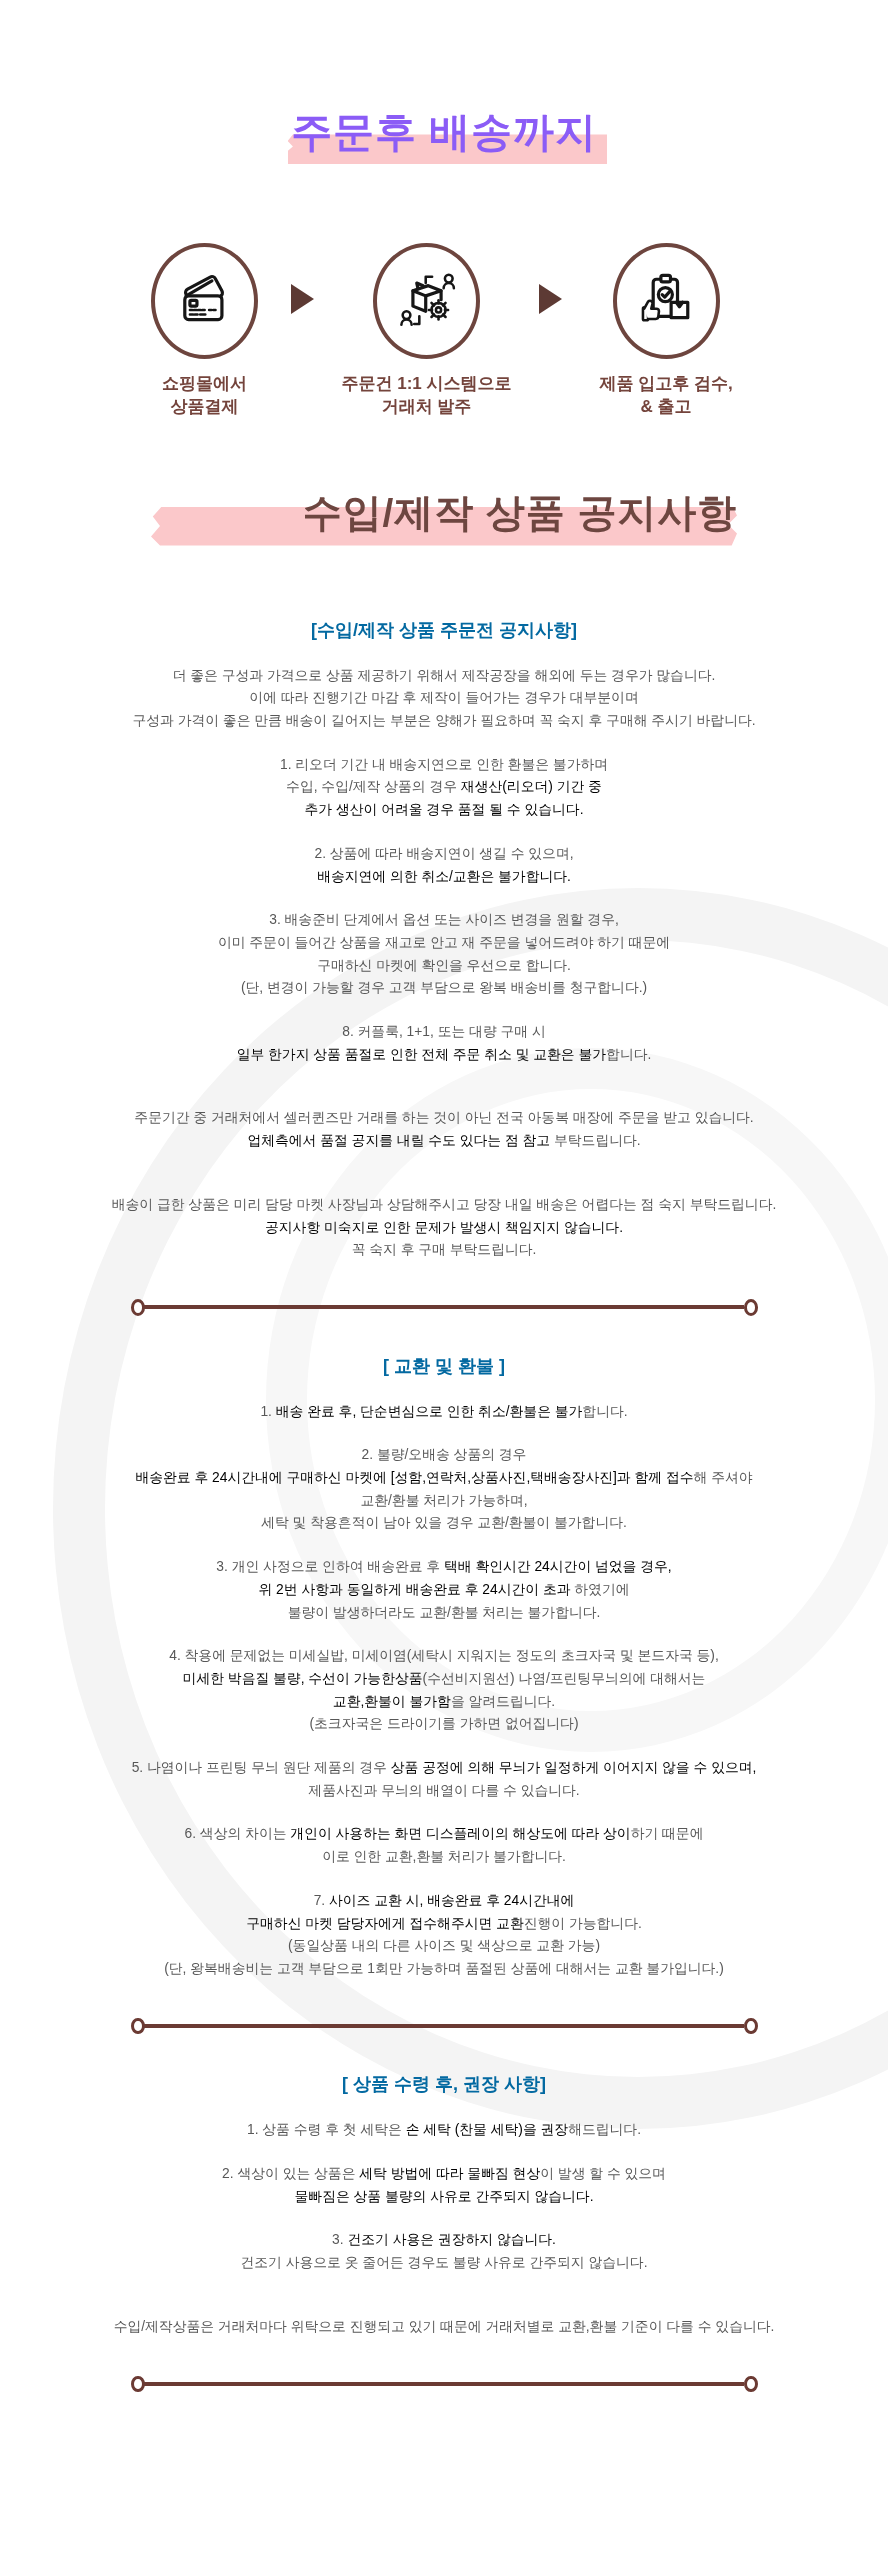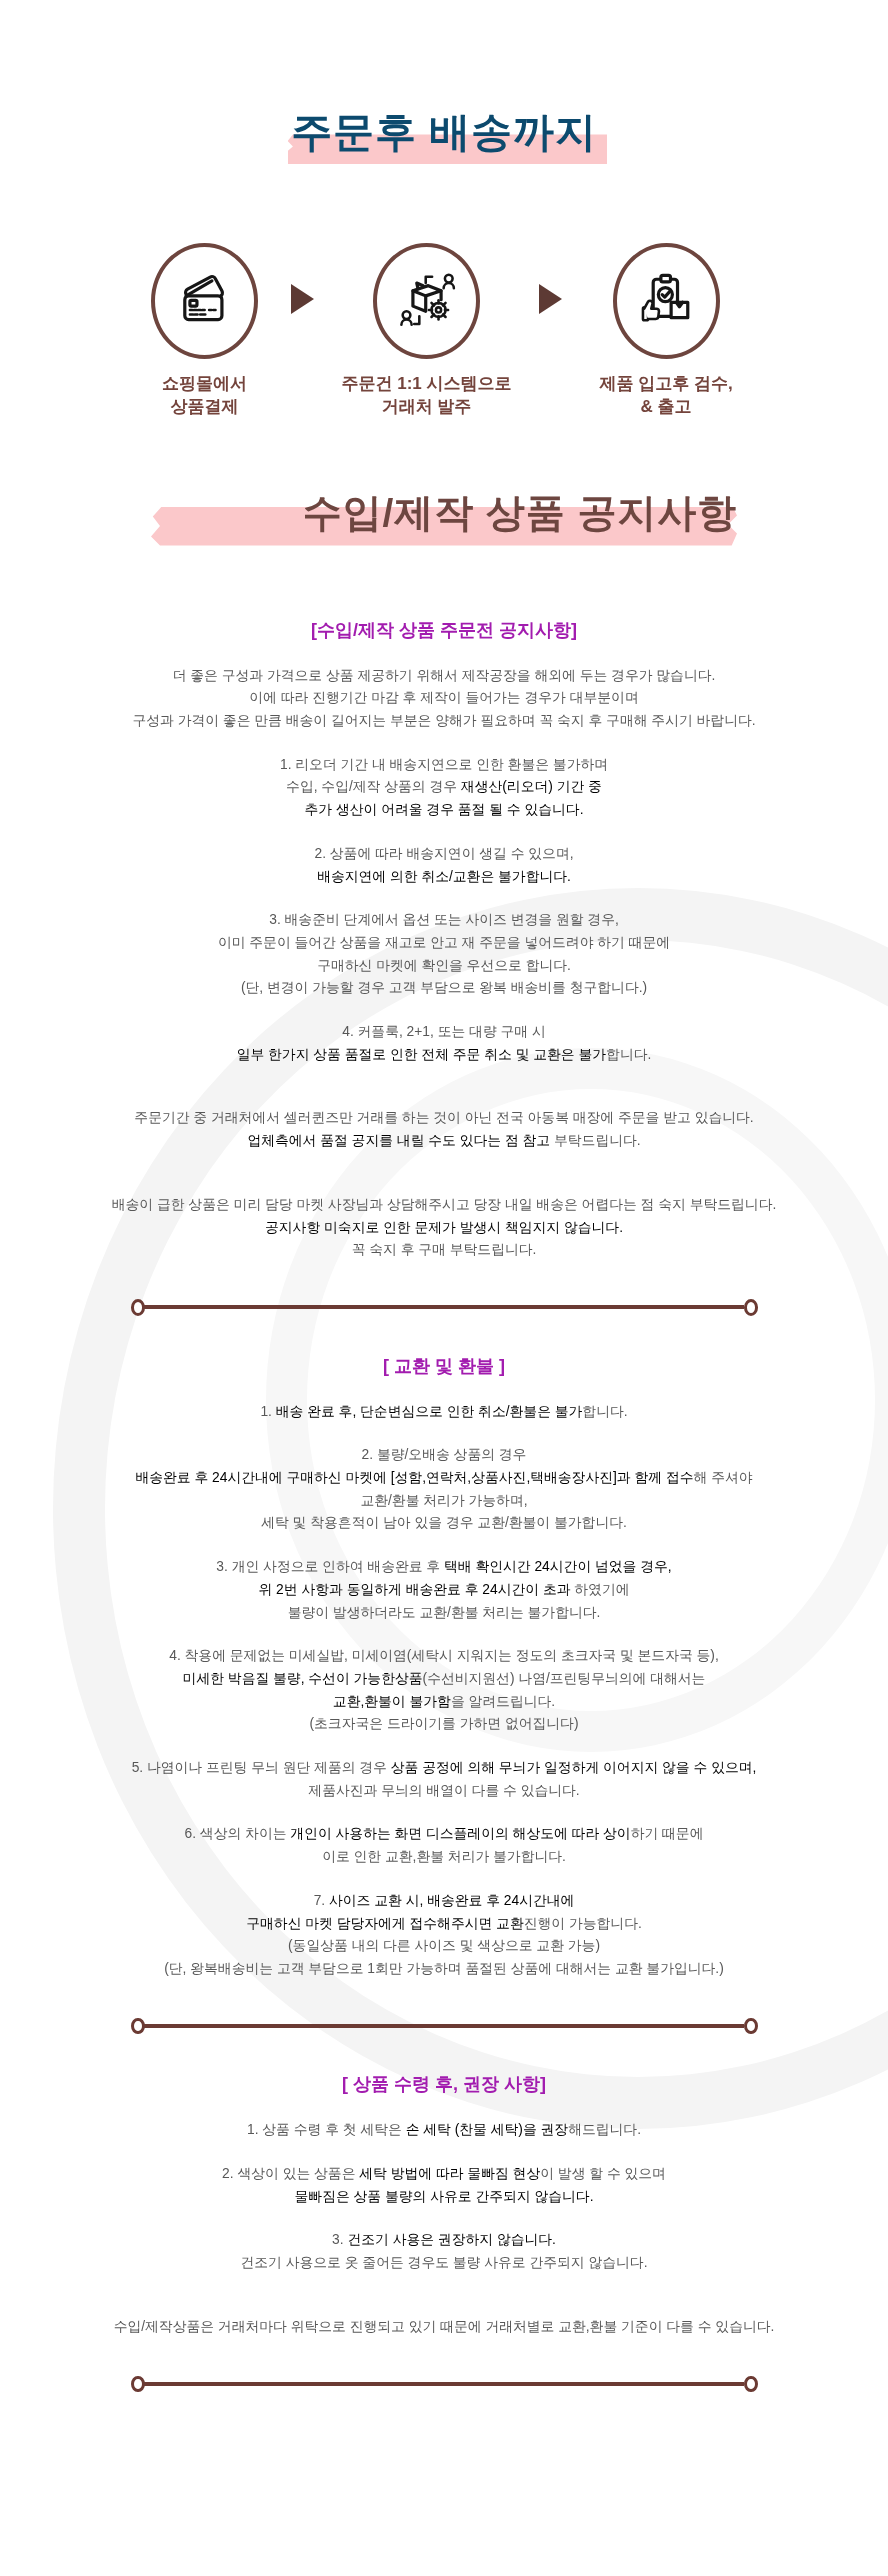--- a/index.html
+++ b/index.html
@@ -8,21 +8,21 @@
   .page{position:relative;width:888px;height:2576px;overflow:hidden;background:#fff;}
   
   .wm{position:absolute;border-radius:50%;pointer-events:none;z-index:0;}
   .wm1{left:53px;top:888px;width:1066px;height:1137px;border:52px solid #f4f4f4;}
   .wm2{left:266px;top:1048px;width:568px;height:622px;border:41px solid #f7f7f7;}
   .content-layer{position:relative;z-index:1;}
 
   
   .hero{padding-top:80px;text-align:center;}
   .hero-title{position:relative;display:inline-block;font-size:41px;font-weight:bold;
-              color:#0c4a6e;letter-spacing:0.9px;line-height:1.25;}
+              color:#8b5cf6;letter-spacing:0.9px;line-height:1.25;}
   .hero-title .hl{position:absolute;left:-3.6px;right:-10.7px;top:27px;height:30px;background:#fbc8ca;
               clip-path:polygon(5.3px 0,100% 0,100% 100%,0 100%,0 55%,5.3px 40%,0 22%);}
   .hero-title .tx{position:relative;}
 
   
   .steps{display:flex;justify-content:center;align-items:flex-start;margin-top:57px;}
   .step{display:flex;flex-direction:column;align-items:center;}
   .step1{width:169px}.step2{width:222px}.step3{width:204px}
   .circle{width:99px;height:108px;border:4.4px solid #6d453e;border-radius:50%;
           display:flex;align-items:center;justify-content:center;background:#fff;}
@@ -36,21 +36,21 @@
   .banner-bg{position:absolute;left:0;right:0;top:23px;height:39px;background:#fbc8ca;
      clip-path:polygon(10.7px 0%,calc(100% - 4.4px) 0%,100% 9px,calc(100% - 9px) 18px,100% 27px,calc(100% - 5.3px) 100%,9px 100%,0% 30px,9px 19.5px,1.8px 9.8px);}
   .banner h2{position:relative;margin:0;font-size:39px;font-weight:bold;color:#6d4640;letter-spacing:0.9px;line-height:57px;}
 
   
   .notice{padding-top:32px;text-align:center;}
   .blk{margin:21px 0;font-size:13.8px;color:#575757;line-height:22.7px;}
   .blk .ln{white-space:nowrap;}
   .blk .red{color:#000000;font-weight:normal;}
   .heading{margin:37px 0 1.8px;font-size:18px;font-weight:bold;color:#76453d;line-height:27px;}
-  .heading .ln span{color:#a21caf;}
+  .heading .ln span{color:#0369a1;}
   .gap-lg{margin-top:41px;}
   .divider{display:flex;align-items:center;width:627px;margin:37px auto;}
   .divider .ring{flex:none;width:8px;height:10.7px;border:3.6px solid #6b3a33;border-radius:50%;background:#fff;}
   .divider .bar{flex:1;height:3.6px;background:#6b3a33;margin:0 -0.9px;}
 
   svg .ink{fill:none;stroke:#161616;stroke-width:5;stroke-linecap:round;stroke-linejoin:round;}
   svg .ink-thin{fill:none;stroke:#161616;stroke-width:4;stroke-linecap:round;stroke-linejoin:round;}
 </style>
 </head>
 <body>
@@ -187,21 +187,21 @@
           <div class="ln"><span>2. 상품에 따라 배송지연이 생길 수 있으며,</span></div>
           <div class="ln"><span class="red">배송지연에 의한 취소/교환은 불가합니다.</span></div>
         </div>
         <div class="blk item">
           <div class="ln"><span>3. 배송준비 단계에서 옵션 또는 사이즈 변경을 원할 경우,</span></div>
           <div class="ln"><span>이미 주문이 들어간 상품을 재고로 안고 재 주문을 넣어드려야 하기 때문에</span></div>
           <div class="ln"><span>구매하신 마켓에 확인을 우선으로 합니다.</span></div>
           <div class="ln"><span>(단, 변경이 가능할 경우 고객 부담으로 왕복 배송비를 청구합니다.)</span></div>
         </div>
         <div class="blk item">
-          <div class="ln"><span>4. 커플룩, 2+1, 또는 대량 구매 시</span></div>
+          <div class="ln"><span>8. 커플룩, 1+1, 또는 대량 구매 시</span></div>
           <div class="ln"><span class="red">일부 한가지 상품 품절로 인한 전체 주문 취소 및 교환은 불가</span><span>합니다.</span></div>
         </div>
         <div class="blk para gap-lg">
           <div class="ln"><span>주문기간 중 거래처에서 셀러퀸즈만 거래를 하는 것이 아닌 전국 아동복 매장에 주문을 받고 있습니다.</span></div>
           <div class="ln"><span class="red">업체측에서 품절 공지를 내릴 수도 있다는 점 참고 </span><span>부탁드립니다.</span></div>
         </div>
         <div class="blk para gap-lg">
           <div class="ln"><span>배송이 급한 상품은 미리 담당 마켓 사장님과 상담해주시고 당장 내일 배송은 어렵다는 점 숙지 부탁드립니다.</span></div>
           <div class="ln"><span class="red">공지사항 미숙지로 인한 문제가 발생시 책임지지 않습니다.</span></div>
           <div class="ln"><span>꼭 숙지 후 구매 부탁드립니다.</span></div>

